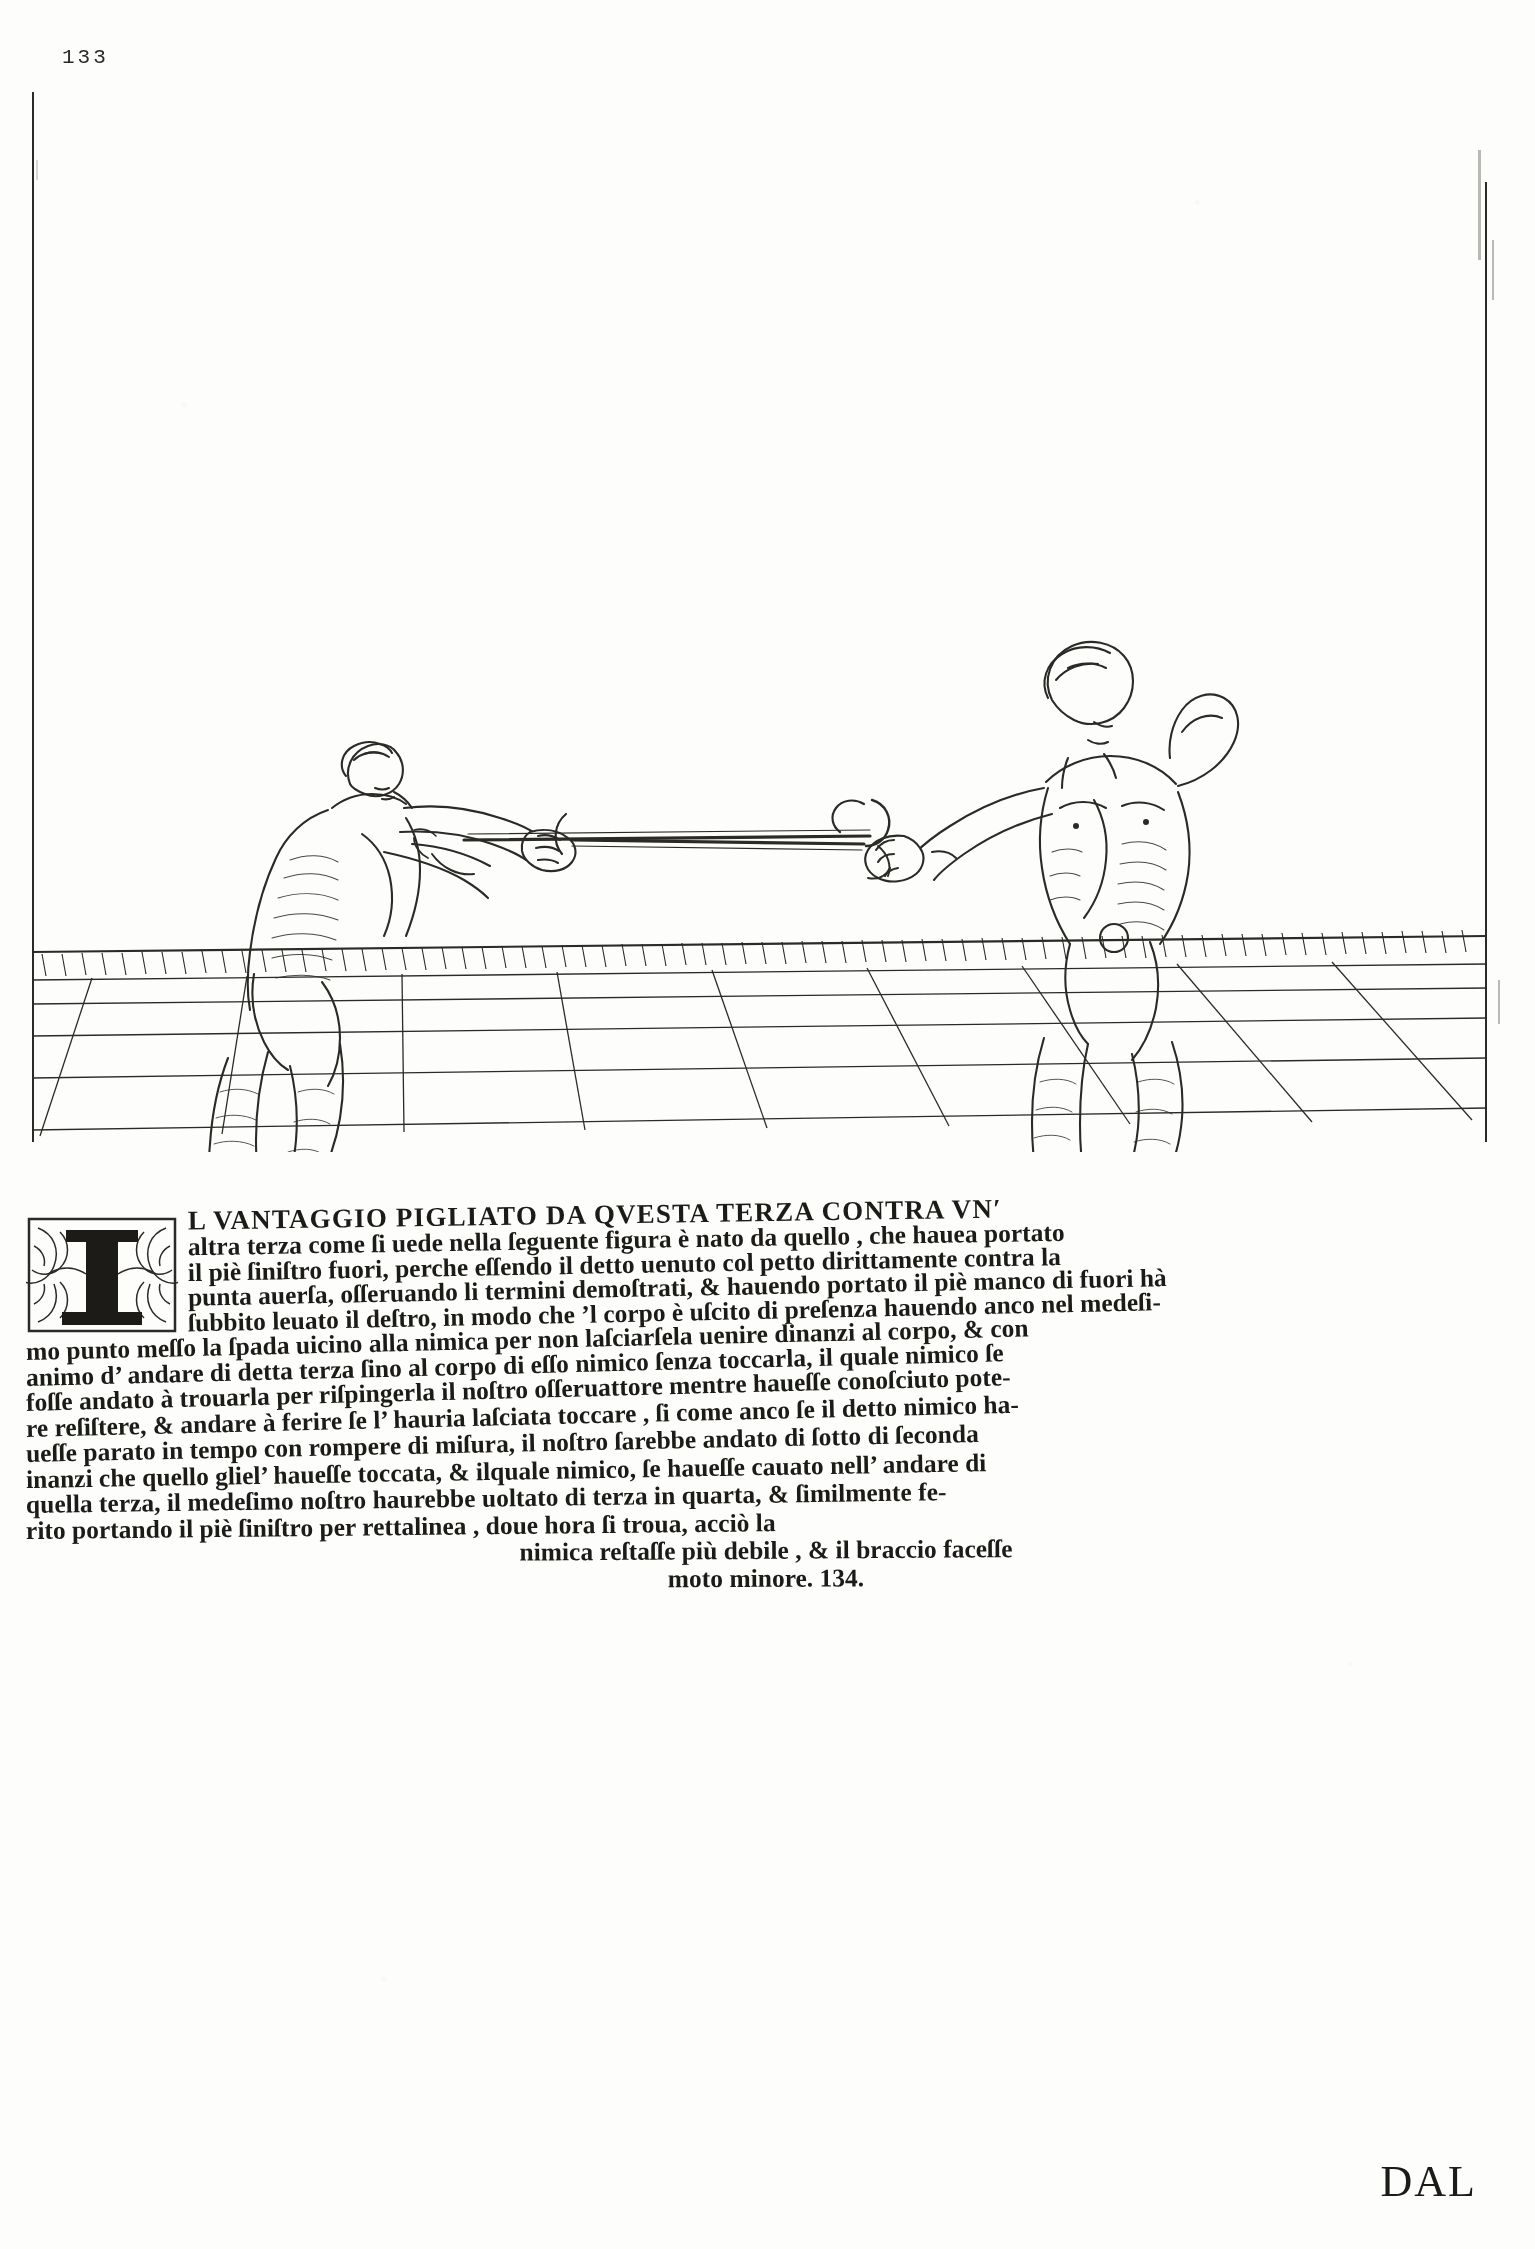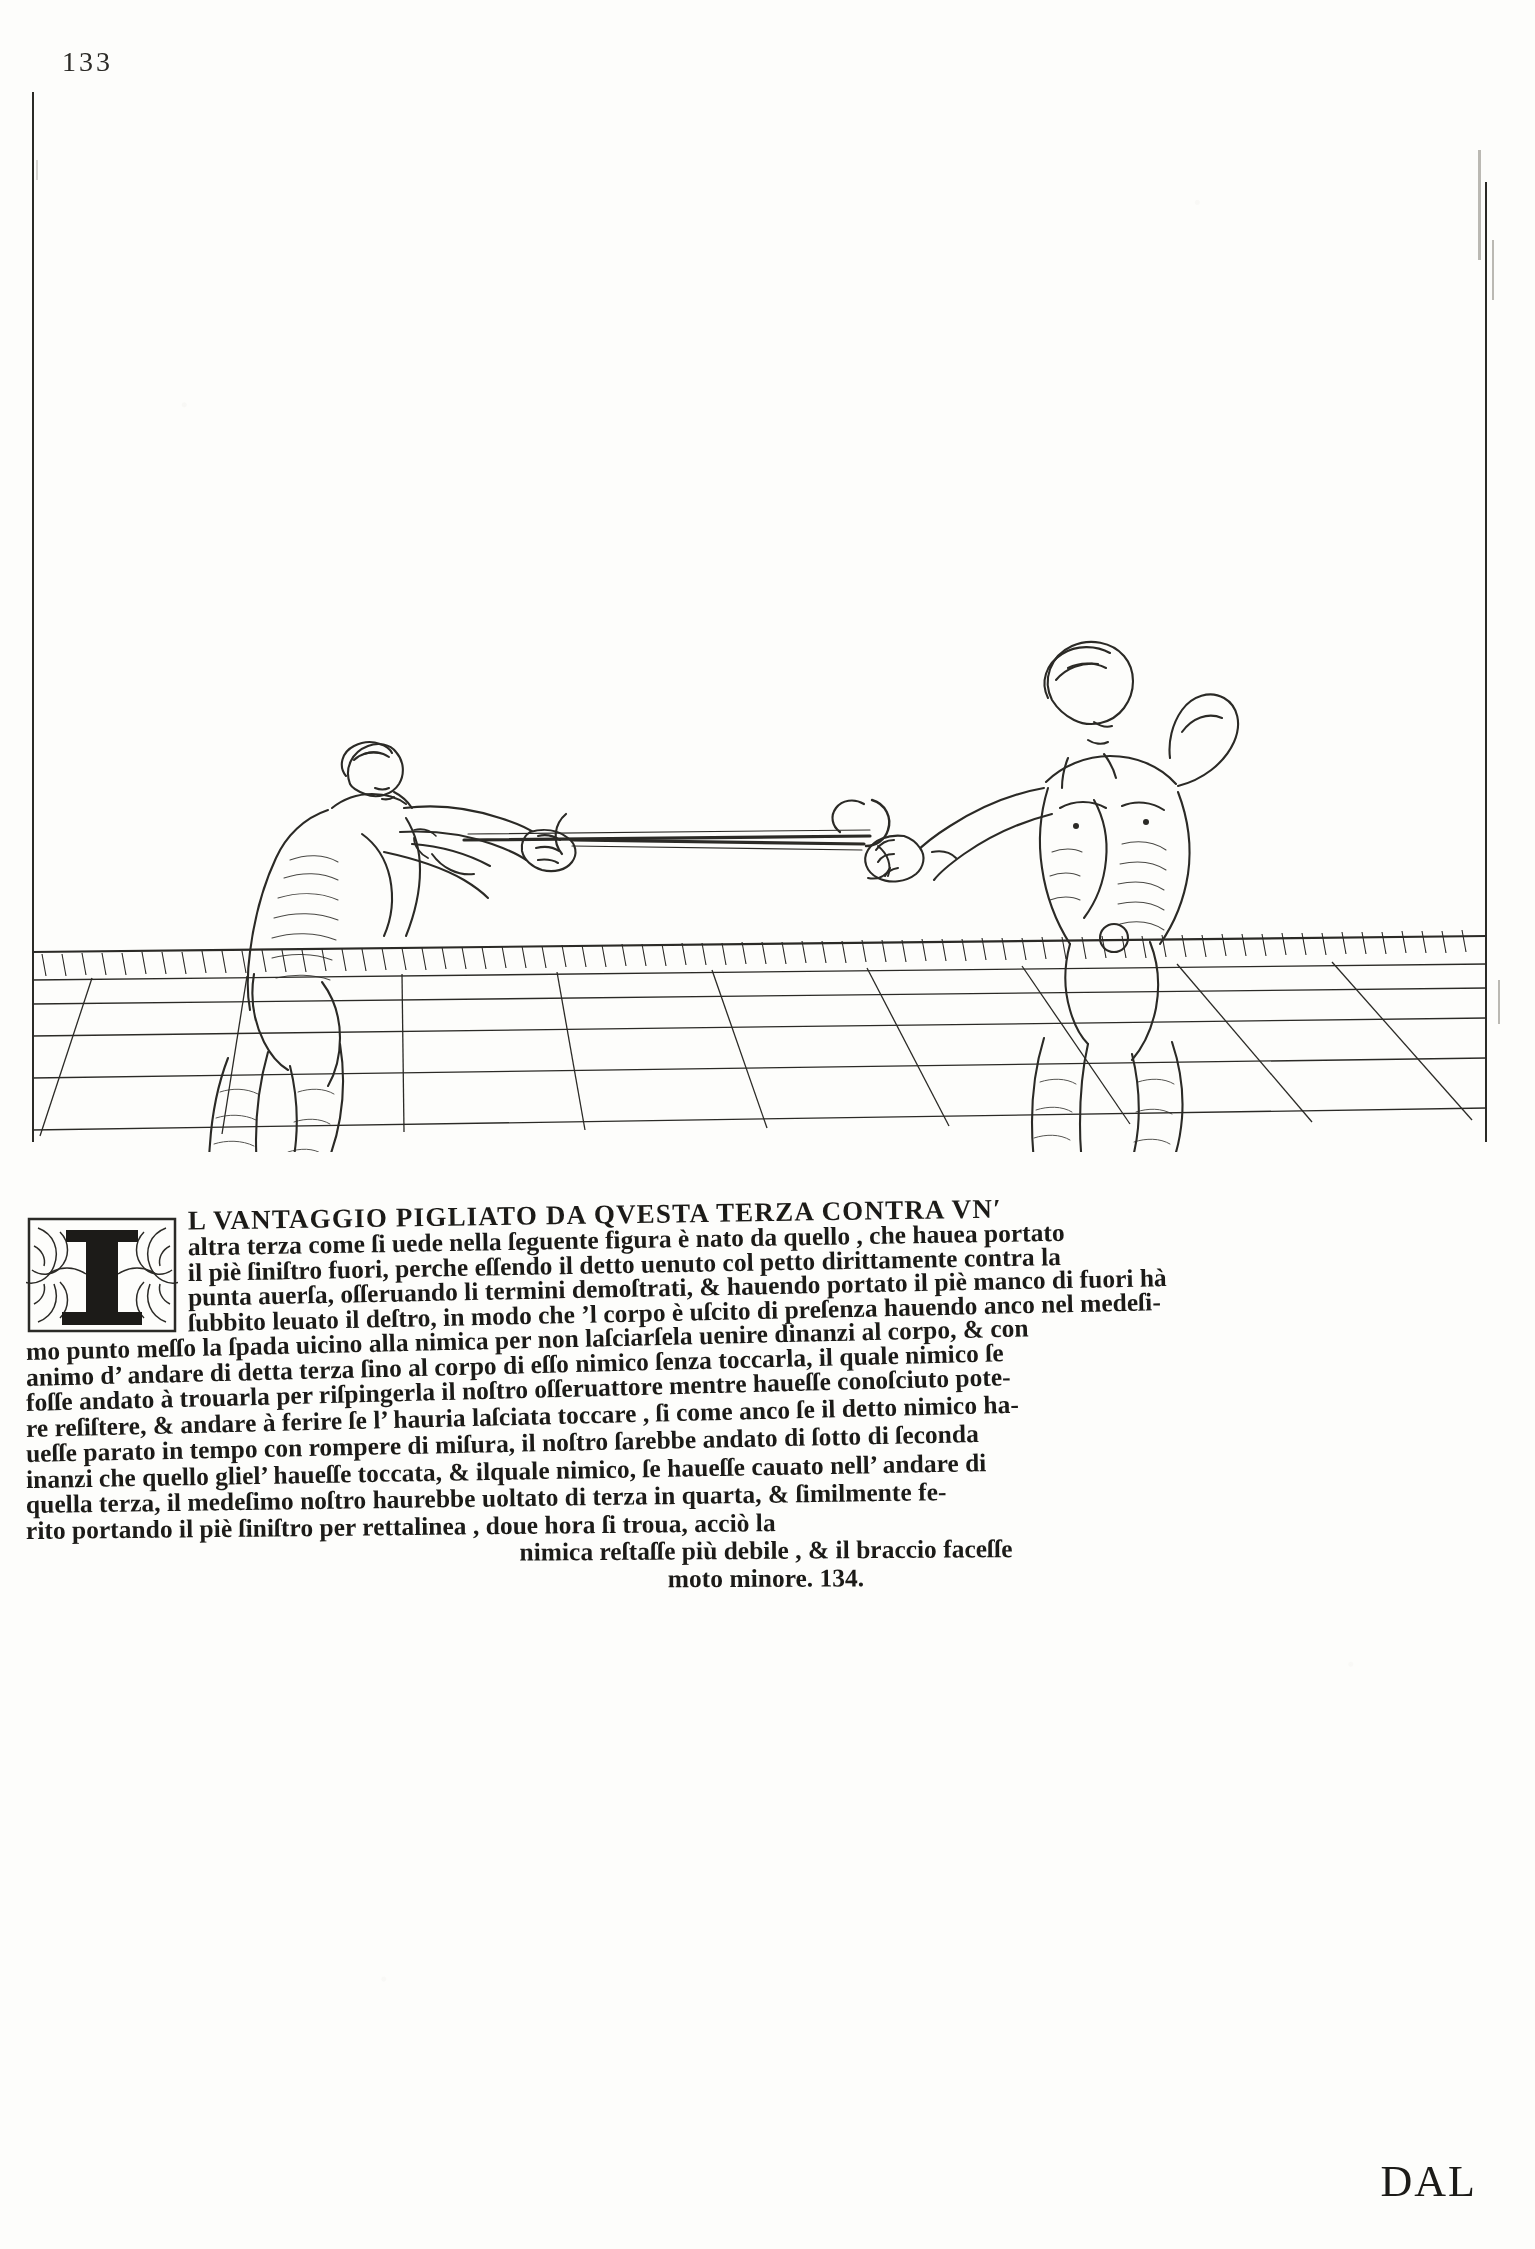--- a/index.html
+++ b/index.html
@@ -35,24 +35,24 @@
       radial-gradient(circle at 88% 74%, rgba(120,110,90,0.03) 0 2px, transparent 3px),
       radial-gradient(circle at 25% 88%, rgba(120,110,90,0.03) 0 2px, transparent 3px);
     pointer-events: none;
   }
 
   
   #folio {
     position: absolute;
     left: 62px;
     top: 46px;
-    font-size: 28px;
+    font-size: 21px;
     letter-spacing: 3px;
     color: #2b2a26;
-    font-family: Liberation Serif, serif;
+    font-family: Liberation Mono, monospace;
   }
 
   
   #plate {
     position: absolute;
     left: 32px;
     top: 92px;
     width: 1455px;
     height: 1060px;
   }

